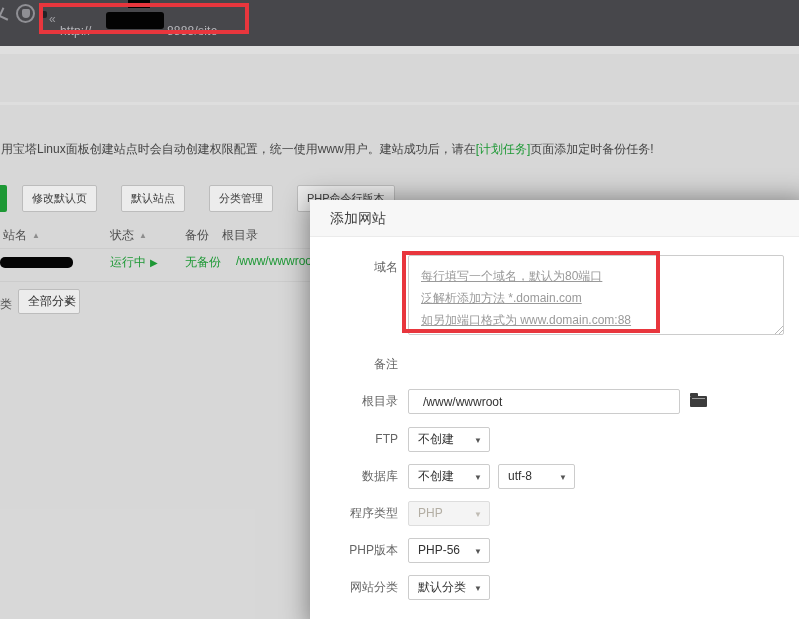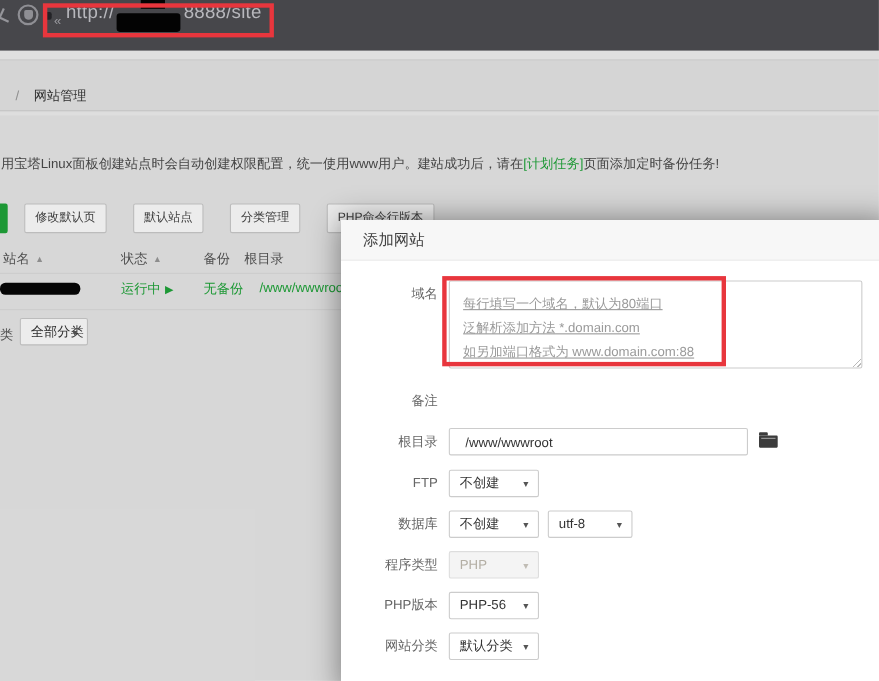--- a/index.html
+++ b/index.html
@@ -8,21 +8,21 @@
 
   
   .browser-bar { position:absolute; left:0; top:0; width:799px; height:46px; background:#47474b; z-index:2; }
   .pointer-icon { position:absolute; left:0px; top:9px; width:10px; height:10px;
     border-left:2px solid #95959a; border-bottom:2px solid #95959a; transform:rotate(25deg); }
   .shield-badge { position:absolute; left:16px; top:4px; width:19px; height:19px; border-radius:50%;
     border:2px solid #8f8f94; display:flex; align-items:center; justify-content:center; }
   .shield-glyph { width:8px; height:9px; background:#8f8f94; border-radius:2px 2px 5px 5px; }
   .favicon-dot { position:absolute; left:40px; top:11px; width:7px; height:7px; background:#232327; border-radius:2px; }
   .url-glyph { position:absolute; left:49px; top:12px; font-size:12px; color:#9b9ba0; }
-  .url-proto, .url-path { position:absolute; top:1px; font-size:17px; color:#b7b7bc; letter-spacing:.2px; }
+  .url-proto, .url-path { position:absolute; top:24px; font-size:12px; color:#b7b7bc; letter-spacing:.2px; }
   .url-proto { left:60px; }
   .url-path  { left:167px; }
   .redact-url { position:absolute; left:106px; top:12px; width:58px; height:17px; background:#030303; border-radius:3px; }
   .redact-tab { position:absolute; left:128px; top:0px; width:22px; height:8px; background:#030303; }
 
   
   .page { position:absolute; inset:0; z-index:1; }
   .strip1 { position:absolute; left:0; top:46px; width:799px; height:8px; background:#f1f1f1; }
   .crumb-bar { position:absolute; left:0; top:54px; width:799px; height:47px; background:#e7e7e7;
     border-top:1px solid #dcdcdc; border-bottom:1px solid #d8d8d8; padding:24px 0 0 14px; font-size:12px; }
@@ -99,24 +99,20 @@
     <div class="favicon-dot"></div>
     <span class="url-glyph">«</span>
     <span class="url-proto">http://</span>
     <div class="redact-url"></div>
     <div class="redact-tab"></div>
     <span class="url-path">8888/site</span>
   </div>
 
   <div class="page">
     <div class="strip1"></div>
-    <div class="crumb-bar">
-      <span class="crumb-sep">/</span>
-      <span class="crumb-label">网站管理</span>
-    </div>
     <div class="strip2"></div>
 
     <div class="notice">
       <span>用宝塔Linux面板创建站点时会自动创建权限配置，统一使用www用户。建站成功后，请在</span><span class="green-link">[计划任务]</span><span>页面添加定时备份任务!</span>
     </div>
 
     <div class="btn-partial-green"></div>
     <div class="toolbar">
       <button class="btn">修改默认页</button>
       <button class="btn">默认站点</button>

